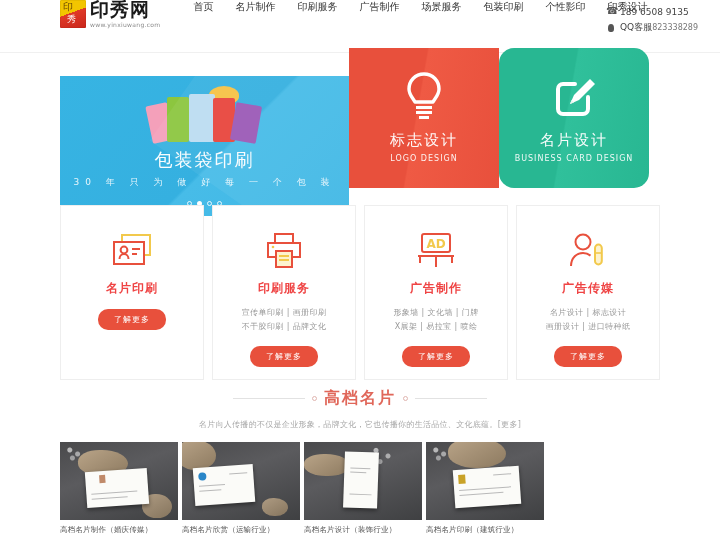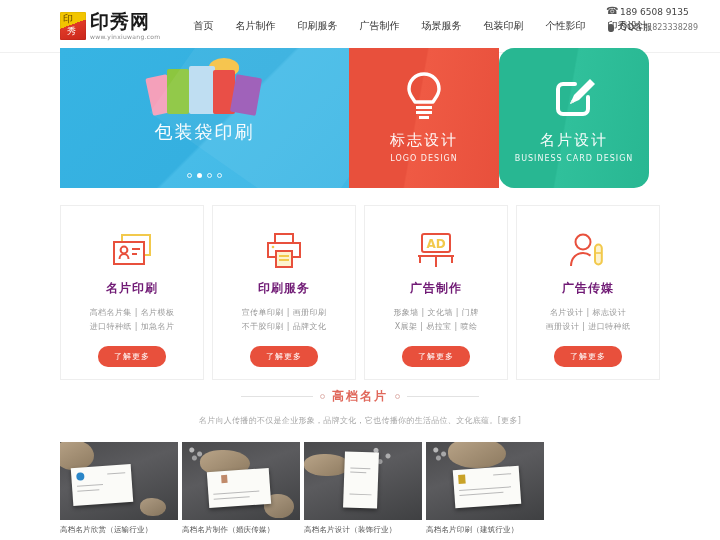--- a/index.html
+++ b/index.html
@@ -8,21 +8,21 @@
     font-family: "DejaVu Sans", "Liberation Sans", sans-serif;
     background: #ffffff;
     overflow: hidden;
   }
   .page { width: 720px; height: 540px; position: relative; background: #fff; }
 
   
   .header {
     height: 53px; width: 100%;
     background: #fff;
-    display: flex; align-items: center;
+    display: flex; align-items: flex-start;
     border-bottom: 1px solid #f0f0f0;
     position: relative;
   }
   .logo-wrap { display: flex; align-items: center; margin-left: 60px; }
   .logo-mark {
     width: 26px; height: 28px;
     background: linear-gradient(160deg,#f2c500 0%,#f2c500 45%,#e03a28 45%,#c9251a 100%);
     border-radius: 1px; position: relative; margin-right: 4px;
     box-shadow: inset 0 0 0 1px rgba(0,0,0,0.05);
   }
@@ -67,20 +67,21 @@
   .qq-num { color: #777; font-size: 8px; }
 
   
   .banner {
     position: absolute; left: 60px; top: 48px;
     width: 600px; height: 140px; display: flex;
   }
   .banner-main {
     width: 289px; height: 140px; position: relative; overflow: hidden;
     background: linear-gradient(135deg,#37b4e3 0%,#35b0e0 55%,#47bce8 56%,#3fb7e5 100%);
+    margin-top: 28px;
   }
   .banner-main::after {
     content: ""; position: absolute; right: -40px; top: -60px;
     width: 200px; height: 200px; background: rgba(255,255,255,0.06);
     transform: rotate(35deg);
   }
   .packs {
     position: absolute; left: 50%; top: 14px; transform: translateX(-50%);
     width: 120px; height: 52px;
   }
@@ -129,40 +130,40 @@
     width: 600px; height: 175px; display: flex; gap: 8px;
   }
   .card {
     width: 146px; height: 175px; background: #fff;
     border: 1px solid #eeeeee;
     display: flex; flex-direction: column; align-items: center;
     padding-top: 24px; cursor: pointer;
   }
   .card-icon { height: 42px; display: flex; align-items: center; justify-content: center; }
   .card-title {
-    font-size: 12px; font-weight: bold; color: #701a75; margin-top: 8px; letter-spacing: 1px;
+    font-size: 12px; font-weight: bold; color: #ef4444; margin-top: 8px; letter-spacing: 1px;
   }
   .card-links { margin-top: 9px; text-align: center; }
   .card-link-row { font-size: 8px; color: #999; line-height: 14px; letter-spacing: .4px; }
   .card-btn {
     margin-top: 12px; background: #e8503c; color: #fff;
     font-size: 8px; border: none; border-radius: 10px;
     padding: 5px 16px; cursor: pointer; letter-spacing: 1px;
   }
 
   
   .section {
     position: absolute; left: 0; right: 0; top: 388px; text-align: center;
   }
   .sec-title-row {
     display: flex; align-items: center; justify-content: center; gap: 7px;
   }
   .sec-line { width: 72px; height: 1px; background: #e2e2e2; }
   .sec-circ { width: 5px; height: 5px; border-radius: 50%; border: 1px solid #e0b5b0; }
-  .sec-title { font-size: 12px; color: #e0675a; font-weight: bold; letter-spacing: 2px; }
+  .sec-title { font-size: 16px; color: #e0675a; font-weight: bold; letter-spacing: 2px; }
   .sec-desc { font-size: 8px; color: #a8a8a8; margin-top: 10px; letter-spacing: .3px; }
   .sec-more { color: #a8a8a8; cursor: pointer; }
 
   
   .gallery {
     position: absolute; left: 60px; top: 442px;
     width: 600px; display: flex; gap: 4px;
   }
   .gal-item { width: 118px; cursor: pointer; }
   .gal-photo {
@@ -239,20 +240,21 @@
     <div class="banner-main">
       <div class="packs">
         <div class="popcorn"></div>
         <div class="pk pk1"></div>
         <div class="pk pk2"></div>
         <div class="pk pk3"></div>
         <div class="pk pk4"></div>
         <div class="pk pk5"></div>
       </div>
       <div class="banner-title">包装袋印刷</div>
+      <div class="banner-sub">30 年 只 为 做 好 每 一 个 包 装</div>
       <div class="dots">
         <span class="dot"></span>
         <span class="dot active"></span>
         <span class="dot"></span>
         <span class="dot"></span>
       </div>
     </div>
 
     <div class="banner-side side-red">
       <div class="side-icon">
@@ -287,24 +289,20 @@
         <svg width="44" height="36" viewBox="0 0 44 36">
           <rect x="12" y="2" width="28" height="20" fill="none" stroke="#f2c94c" stroke-width="2"></rect>
           <rect x="4" y="9" width="30" height="22" fill="#ffffff" stroke="#e8503c" stroke-width="2"></rect>
           <circle cx="14" cy="17" r="3.4" fill="none" stroke="#e8503c" stroke-width="2"></circle>
           <path d="M9.5 26 c0 -3 2 -5 4.5 -5 s4.5 2 4.5 5" fill="none" stroke="#e8503c" stroke-width="2"></path>
           <line x1="22" y1="16" x2="30" y2="16" stroke="#e8503c" stroke-width="2"></line>
           <line x1="22" y1="21" x2="27" y2="21" stroke="#e8503c" stroke-width="2"></line>
         </svg>
       </div>
       <div class="card-title">名片印刷</div>
-      <div class="card-links">
-        <div class="card-link-row">高档名片集  |  名片模板</div>
-        <div class="card-link-row">进口特种纸  |  加急名片</div>
-      </div>
       <button class="card-btn">了解更多</button>
     </div>
 
     <div class="card">
       <div class="card-icon">
         <svg width="40" height="38" viewBox="0 0 40 38">
           <rect x="11" y="2" width="18" height="9" fill="none" stroke="#e8503c" stroke-width="2"></rect>
           <rect x="4" y="11" width="32" height="14" fill="none" stroke="#e8503c" stroke-width="2"></rect>
           <circle cx="9" cy="15" r="1.3" fill="#f2c94c"></circle>
           <rect x="12" y="19" width="16" height="16" fill="#fdf3cf" stroke="#e8503c" stroke-width="2"></rect>
@@ -365,51 +363,51 @@
       <span class="sec-circ"></span>
       <span class="sec-line"></span>
     </div>
     <div class="sec-desc">
       <span>名片向人传播的不仅是企业形象，品牌文化，它也传播你的生活品位、文化底蕴。</span><span class="sec-more">[更多]</span>
     </div>
   </div>
 
   <div class="gallery">
 
+
+    <div class="gal-item">
+      <div class="gal-photo">
+        <div class="sprig"></div>
+        <div class="rock rock-a" style="left:18px;top:8px;right:auto;width:50px;height:26px;"></div>
+        <div class="rock rock-b"></div>
+        <div class="bcard bcard-h" style="left:26px;top:28px;">
+          <div class="bc-logo" style="background:#c08a6a;left:14px;top:4px;width:6px;height:8px;"></div>
+          <div class="bc-line" style="left:5px;top:22px;width:46px;"></div>
+          <div class="bc-line" style="left:5px;top:27px;width:36px;"></div>
+        </div>
+      </div>
+      <div class="gal-caption">高档名片制作（婚庆传媒）</div>
+    </div>
 
     <div class="gal-item">
       <div class="gal-photo">
         <div class="rock rock-a" style="left:-6px;top:-2px;right:auto;width:40px;height:30px;"></div>
         <div class="rock rock-b" style="right:12px;bottom:4px;width:26px;height:18px;"></div>
         <div class="bcard bcard-h" style="left:12px;top:24px;width:60px;height:38px;">
           <div class="bc-logo bc-logo-blue"></div>
           <div class="bc-line" style="left:5px;top:18px;width:26px;"></div>
           <div class="bc-line" style="left:5px;top:23px;width:22px;"></div>
           <div class="bc-line" style="left:36px;top:8px;width:18px;"></div>
         </div>
       </div>
       <div class="gal-caption">高档名片欣赏（运输行业）</div>
     </div>
 
     <div class="gal-item">
       <div class="gal-photo">
-        <div class="sprig"></div>
-        <div class="rock rock-a" style="left:18px;top:8px;right:auto;width:50px;height:26px;"></div>
-        <div class="rock rock-b"></div>
-        <div class="bcard bcard-h" style="left:26px;top:28px;">
-          <div class="bc-logo" style="background:#c08a6a;left:14px;top:4px;width:6px;height:8px;"></div>
-          <div class="bc-line" style="left:5px;top:22px;width:46px;"></div>
-          <div class="bc-line" style="left:5px;top:27px;width:36px;"></div>
-        </div>
-      </div>
-      <div class="gal-caption">高档名片制作（婚庆传媒）</div>
-    </div>
-
-    <div class="gal-item">
-      <div class="gal-photo">
         <div class="rock rock-a" style="left:0px;top:12px;right:auto;width:46px;height:22px;"></div>
         <div class="sprig" style="left:60px;top:0px;width:40px;height:28px;"></div>
         <div class="bcard bcard-v">
           <div class="bc-line" style="left:6px;top:16px;width:20px;"></div>
           <div class="bc-line" style="left:6px;top:20px;width:16px;"></div>
           <div class="bc-line" style="left:6px;top:42px;width:22px;"></div>
         </div>
       </div>
       <div class="gal-caption">高档名片设计（装饰行业）</div>
     </div>

